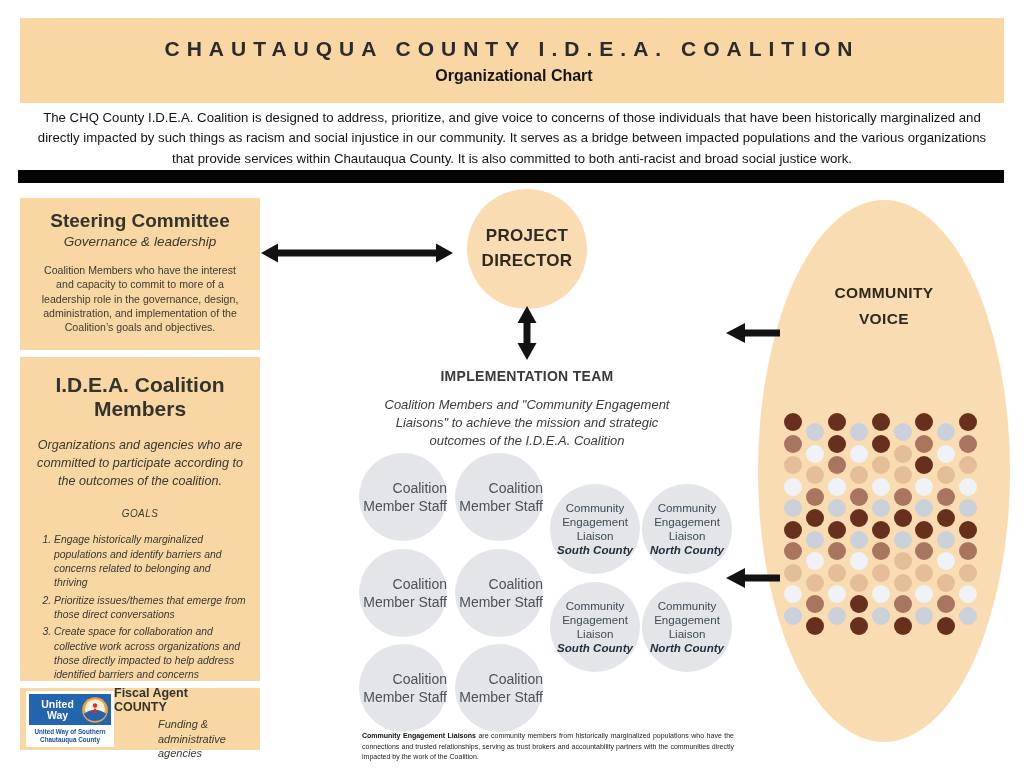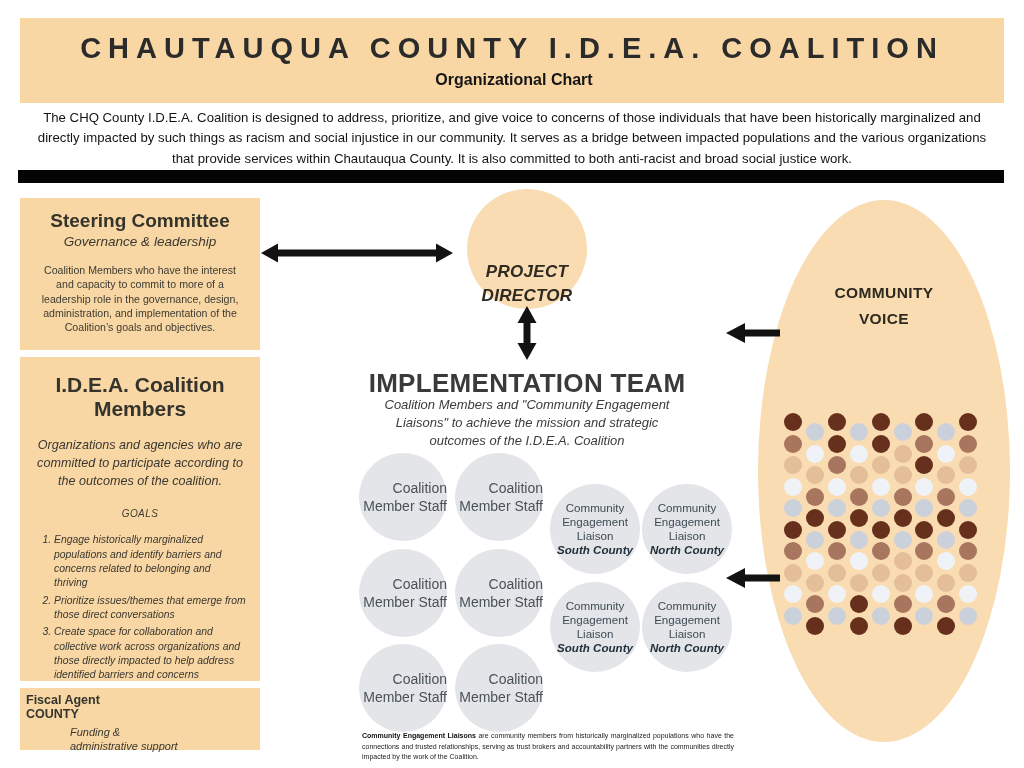--- a/index.html
+++ b/index.html
@@ -2,21 +2,21 @@
 <html><head>
 <meta charset="utf-8">
 <style>
   html,body{margin:0;padding:0;background:#ffffff;}
   #canvas{position:relative;width:1024px;height:768px;background:#ffffff;overflow:hidden;
           font-family:"Liberation Sans", sans-serif;}
 
   
   .banner{position:absolute;left:20px;top:18px;width:984px;height:85px;background:#F8D7A4;
           display:flex;flex-direction:column;align-items:center;justify-content:center;}
-  .banner h1{margin:0;font-size:29px;font-weight:700;letter-spacing:7px;color:#2b2b2b;white-space:nowrap;}
+  .banner h1{margin:0;font-size:21px;font-weight:700;letter-spacing:7px;color:#2b2b2b;white-space:nowrap;}
   .banner h2{margin:6px 0 0 4px;font-size:16px;font-weight:700;color:#151515;text-align:right;}
 
   .intro{position:absolute;left:28px;top:108px;width:968px;text-align:center;
          font-size:13.2px;line-height:1.55;color:#131313;}
 
   .black-bar{position:absolute;left:18px;top:170px;width:986px;height:13px;background:#040404;}
 
   
   .peach-box{position:absolute;background:#F8D7A4;color:#3a3830;text-align:center;box-sizing:border-box;}
   .steering{left:20px;top:198px;width:240px;height:152px;padding:10px 14px;}
@@ -39,25 +39,25 @@
 
   
   .uw-card{width:88px;height:56px;background:#ffffff;display:flex;flex-direction:column;box-sizing:border-box;padding:3px;}
   .uw-top{display:flex;background:#2264AE;height:32px;align-items:center;}
   .uw-brand{color:#fff;font-weight:700;font-size:10.5px;line-height:1.02;padding-left:5px;flex:1;}
   .uw-badge{width:28px;height:28px;margin-right:2px;}
   .uw-org{font-size:6.3px;font-weight:700;color:#1a4fa0;text-align:center;line-height:1.25;margin-top:3px;}
 
   
   .director-circle{position:absolute;left:467px;top:189px;width:120px;height:120px;border-radius:50%;
-      background:#FADCB2;display:flex;align-items:flex-end;justify-content:center;text-align:center;font-style:italic;}
+      background:#FADCB2;display:flex;align-items:center;justify-content:center;text-align:center;}
   .director-circle span{font-size:17px;font-weight:700;color:#2e2a22;line-height:1.45;letter-spacing:.3px;}
 
   .impl-title{position:absolute;left:327px;top:368px;width:400px;text-align:center;
-      font-size:26px;font-weight:700;color:#3a3a3a;letter-spacing:.3px;}
+      font-size:14px;font-weight:700;color:#3a3a3a;letter-spacing:.3px;}
   .impl-sub{position:absolute;left:367px;top:396px;width:320px;text-align:center;
       font-style:italic;font-size:13px;line-height:1.4;color:#3b3b3b;}
 
   .staff-circle{position:absolute;width:88px;height:88px;border-radius:50%;background:#E3E5E8;
       display:flex;align-items:center;justify-content:center;text-align:center;}
   .staff-circle span{font-size:14px;color:#49525a;line-height:1.3;text-align:right;}
   .liaison-circle{position:absolute;width:90px;height:90px;border-radius:50%;background:#E3E5E8;
       display:flex;flex-direction:column;align-items:center;justify-content:center;text-align:center;}
   .liaison-circle .rl{font-size:11.6px;color:#3e4b55;line-height:1.2;}
   .liaison-circle .county{font-size:11.6px;font-weight:700;font-style:italic;color:#22303b;line-height:1.25;}
@@ -109,26 +109,45 @@
       </ol>
   </div>
 
   <div class="peach-box steering">
     <h3>Steering Committee</h3>
     <div class="sub">Governance &amp; leadership</div>
     <div class="body">Coalition Members who have the interest and capacity to commit to more of a leadership role in the governance, design, administration, and implementation of the Coalition’s goals and objectives.</div>
   </div>
 
   <div class="peach-box fiscal">
+    <div class="uw-card">
+      <div class="uw-top">
+        <div class="uw-brand">
+          <span>United</span><br>
+          <span>Way</span>
+        </div>
+        <svg class="uw-badge" viewBox="0 0 24 24">
+          <circle cx="12" cy="12" r="11" fill="#F9A13A"></circle>
+          <circle cx="12" cy="11.4" r="8.6" fill="#FDF3DC"></circle>
+          <path d="M2.4 15.2 a10.5 10.5 0 0 0 19.2 0 q-4.8-3.4-9.6-3.4 t-9.6 3.4z" fill="#2264AE"></path>
+          <circle cx="12" cy="8.2" r="1.9" fill="#D92B27"></circle>
+          <path d="M12 10.2 l-3.1 4.4 h6.2 z" fill="#D92B27"></path>
+        </svg>
+      </div>
+      <div class="uw-org">
+        <span>United Way of Southern</span><br>
+        <span>Chautauqua County</span>
+      </div>
+    </div>
     <div class="fiscal-text">
       <div class="t1">Fiscal Agent</div>
       <div class="t2">COUNTY</div>
       <div class="t3">
         <span>Funding &amp;</span><br>
-        <span>administrative support</span>
+        <span>administrative agencies</span>
       </div>
     </div>
   </div>
 
   <div class="arrow" style="left:261px;top:238px;">
     <svg width="192" height="30">
       <line x1="15" y1="15" x2="177" y2="15"></line>
       <polygon points="0,15 17,5.5 17,24.5"></polygon>
       <polygon points="192,15 175,5.5 175,24.5"></polygon>
     </svg>

